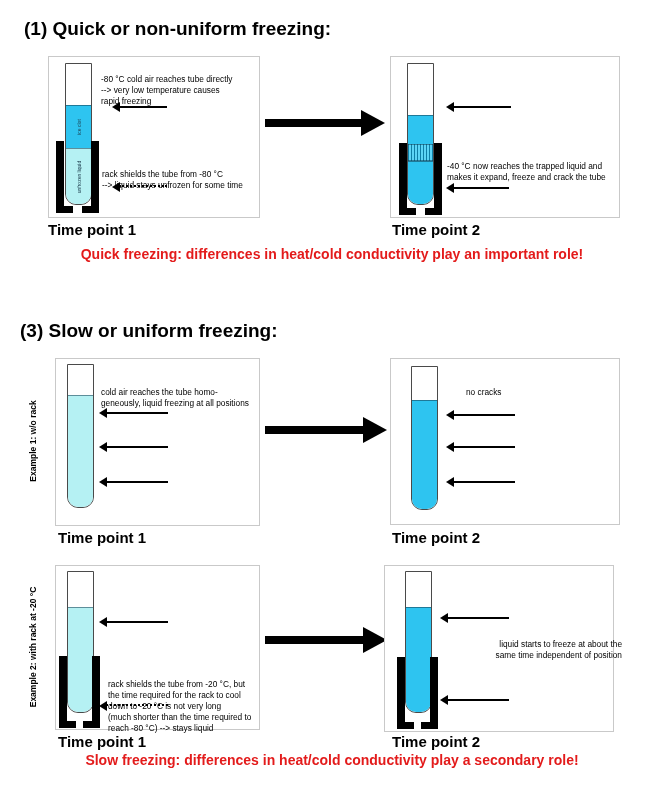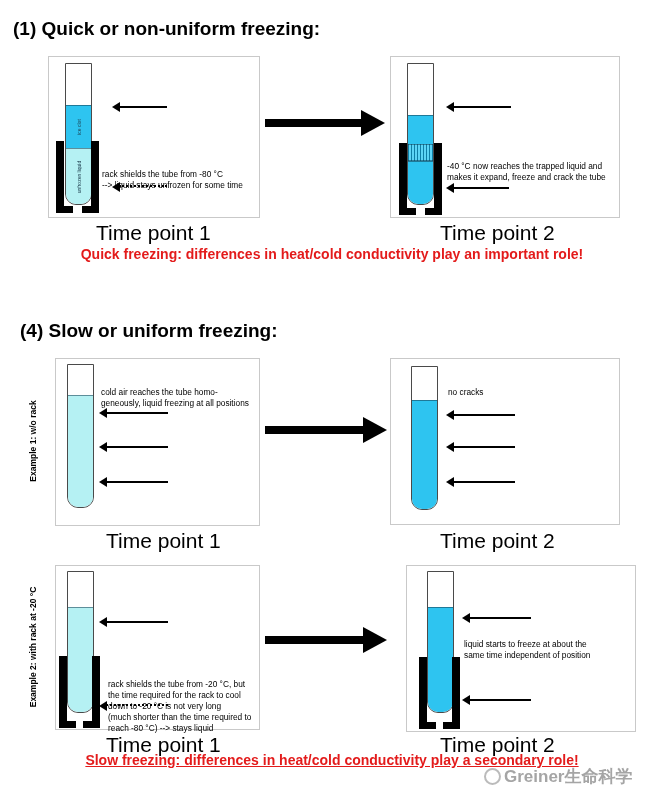--- a/index.html
+++ b/index.html
@@ -3,21 +3,21 @@
 <meta charset="utf-8">
 <style>
   html,body { margin:0; padding:0; background:#fff; }
   #canvas {
     position:relative; width:664px; height:810px; background:#fff;
     font-family:"Liberation Sans","DejaVu Sans",sans-serif; color:#000;
     overflow:hidden;
   }
   .title { position:absolute; font-size:19px; font-weight:bold; white-space:nowrap; }
   .panel { position:absolute; border:1px solid var(--panel_border); background:#fff; }
-  .tp-label { position:absolute; font-size:21px; font-weight:normal; white-space:nowrap;margin-left:48px; }
+  .tp-label { position:absolute; font-size:15px; font-weight:bold; white-space:nowrap; }
   .caption { position:absolute; left:0; width:664px; text-align:center; font-size:14px; font-weight:bold; color:var(--red); white-space:nowrap; }
   .subcaption { position:absolute; left:0; width:664px; text-align:center; font-size:13.5px; font-weight:bold; font-style:italic; color:#111; white-space:nowrap; }
   .ann { position:absolute; font-size:8.3px; line-height:11px; white-space:pre-line; }
 
   
   .tube { position:absolute; width:25px; border:1px solid var(--tube_border); border-radius:0 0 11px 11px; overflow:hidden; background:#fff; display:flex; flex-direction:column; }
   .seg { position:relative; width:100%; }
   .tube .seg + .seg { border-top:1px solid rgba(20,60,80,.55); }
   .seg.air { background:#fff; }
   .seg.frozen { background:var(--frozen); }
@@ -49,34 +49,37 @@
 
   .watermark { position:absolute; display:flex; align-items:center; gap:3px; color:var(--watermark_gray); opacity:.8; z-index:5; }
   .watermark .wm-circle { width:17px; height:17px; border:2px solid #ababab; border-radius:50%; background:rgba(255,255,255,.5); box-sizing:border-box; }
   .watermark .wm-text { font-size:17px; font-weight:bold; text-shadow:1px 1px 0 #fff; white-space:nowrap; }
 </style>
 </head>
 <body>
 
 <div id="canvas">
 
-  <div class="title" style="left:13px;top:18px;">(1) Quick or non-uniform freezing:</div>
+  <div class="title" style="left:24px;top:18px;">(1) Quick or non-uniform freezing:</div>
 
   <div class="panel" style="left:48px;top:56px;width:210px;height:160px;">
     <div class="tube" style="left:16px;top:6px;height:140px;">
       <div class="seg air" style="height:41px;"></div>
       <div class="seg frozen" style="height:42px;">
         <span class="vlabel">ice clot</span>
       </div>
       <div class="seg liquid grow">
         <span class="vlabel">unfrozen liquid</span>
       </div>
     </div>
     <div class="rack-l" style="left:7px;top:84px;"></div>
     <div class="rack-r" style="left:33px;top:84px;"></div>
+    <div class="ann" style="left:52px;top:17px;width:160px;">-80 °C cold air reaches tube directly
+--&gt; very low temperature causes
+rapid freezing</div>
     <div class="sarrow" style="left:70px;top:49px;width:48px;"></div>
     <div class="ann" style="left:53px;top:112px;width:170px;">rack shields the tube from -80 °C
 --&gt; liquid stays unfrozen for some time</div>
     <div class="darrow" style="left:70px;top:128px;width:48px;"></div>
   </div>
 
   <div class="big-arrow" style="left:265px;top:110px;width:120px;">
     <div class="shaft"></div>
       <div class="head"></div>
   </div>
@@ -94,21 +97,21 @@
     <div class="ann" style="left:56px;top:104px;width:210px;">-40 °C now reaches the trapped liquid and
 makes it expand, freeze and crack the tube</div>
     <div class="sarrow" style="left:62px;top:130px;width:56px;"></div>
   </div>
 
   <div class="tp-label" style="left:48px;top:221px;">Time point 1</div>
   <div class="tp-label" style="left:392px;top:221px;">Time point 2</div>
 
   <div class="caption" style="top:246px;">Quick freezing: differences in heat/cold conductivity play an important role!</div>
 
-  <div class="title" style="left:20px;top:320px;">(4) Slow or uniform freezing:</div>
+  <div class="title" style="left:20px;top:320px;">(3) Slow or uniform freezing:</div>
 
   <div class="side-label" style="left:24px;top:358px;width:18px;height:166px;">
     <span>Example 1: w/o rack</span>
   </div>
 
   <div class="panel" style="left:55px;top:358px;width:203px;height:166px;">
     <div class="tube" style="left:11px;top:5px;height:142px;">
       <div class="seg air" style="height:30px;"></div>
       <div class="seg liquid grow"></div>
     </div>
@@ -122,21 +125,21 @@
   <div class="big-arrow" style="left:265px;top:417px;width:122px;">
     <div class="shaft"></div>
       <div class="head"></div>
   </div>
 
   <div class="panel" style="left:390px;top:358px;width:228px;height:165px;">
     <div class="tube" style="left:20px;top:7px;height:142px;">
       <div class="seg air" style="height:33px;"></div>
       <div class="seg frozen grow"></div>
     </div>
-    <div class="ann" style="left:57px;top:28px;width:120px;">no cracks</div>
+    <div class="ann" style="left:75px;top:28px;width:120px;">no cracks</div>
     <div class="sarrow" style="left:62px;top:55px;width:62px;"></div>
     <div class="sarrow" style="left:62px;top:87px;width:62px;"></div>
     <div class="sarrow" style="left:62px;top:122px;width:62px;"></div>
   </div>
 
   <div class="tp-label" style="left:58px;top:529px;">Time point 1</div>
   <div class="tp-label" style="left:392px;top:529px;">Time point 2</div>
 
   <div class="side-label" style="left:24px;top:565px;width:18px;height:163px;">
     <span>Example 2: with rack at -20 °C</span>
@@ -156,36 +159,32 @@
 (much shorter than the time required to
 reach -80 °C) --&gt; stays liquid</div>
     <div class="darrow" style="left:50px;top:138px;width:62px;"></div>
   </div>
 
   <div class="big-arrow" style="left:265px;top:627px;width:122px;">
     <div class="shaft"></div>
       <div class="head"></div>
   </div>
 
-  <div class="panel" style="left:406px;top:565px;width:228px;height:165px;">
+  <div class="panel" style="left:384px;top:565px;width:228px;height:165px;text-align:right;">
     <div class="tube" style="left:20px;top:5px;height:140px;">
       <div class="seg air" style="height:35px;"></div>
       <div class="seg frozen grow"></div>
     </div>
     <div class="rack-l" style="left:12px;top:91px;"></div>
     <div class="rack-r" style="left:36px;top:91px;"></div>
     <div class="sarrow" style="left:62px;top:51px;width:62px;"></div>
     <div class="ann" style="left:57px;top:73px;width:180px;">liquid starts to freeze at about the
 same time independent of position</div>
     <div class="sarrow" style="left:62px;top:133px;width:62px;"></div>
   </div>
 
   <div class="tp-label" style="left:58px;top:733px;">Time point 1</div>
   <div class="tp-label" style="left:392px;top:733px;">Time point 2</div>
 
-  <div class="caption" style="top:752px;text-decoration:underline;">Slow freezing: differences in heat/cold conductivity play a secondary role!</div>
+  <div class="caption" style="top:752px;">Slow freezing: differences in heat/cold conductivity play a secondary role!</div>
 
-  <div class="watermark" style="left:484px;top:765px;">
-    <span class="wm-circle"></span>
-    <span class="wm-text">Greiner生命科学</span>
-  </div>
 
 </div>
 
 </body></html>

